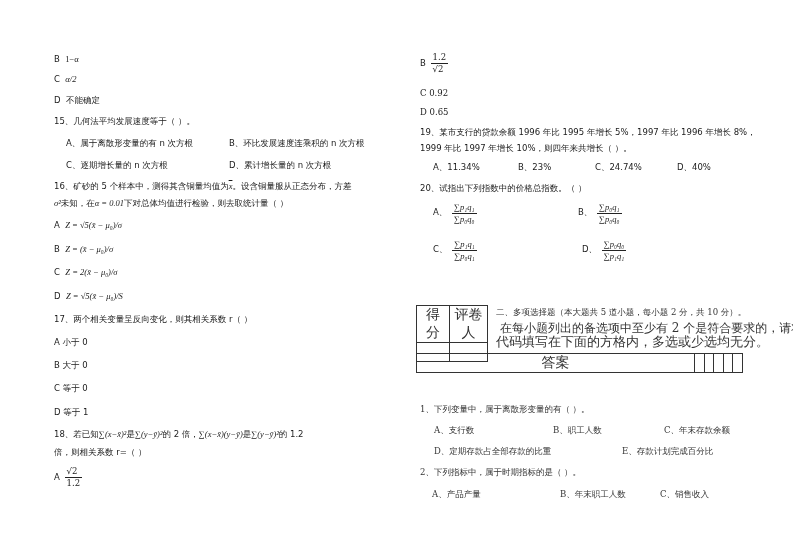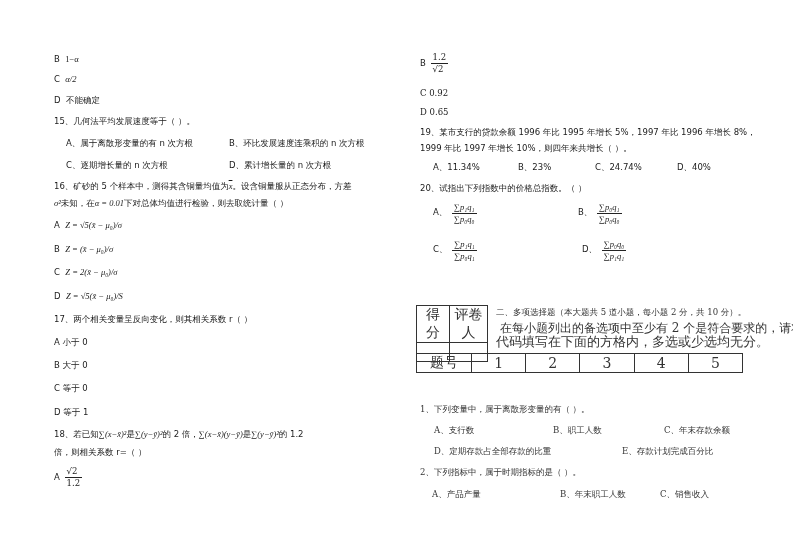--- a/index.html
+++ b/index.html
@@ -138,27 +138,27 @@
   </tr>
 </tbody>
   </table>
 
 <div class="abs serif" style="left:496px;top:307px;font-size:8.5px;color:#333;">二、多项选择题（本大题共 5 道小题，每小题 2 分，共 10 分）。</div>
 <div class="abs serif" style="left:500px;top:320px;font-size:12px;color:#333;">在每小题列出的备选项中至少有 2 个是符合要求的，请将其</div>
 <div class="abs serif" style="left:496px;top:333px;font-size:13px;color:#333;">代码填写在下面的方格内，多选或少选均无分。</div>
 
 <table class="grid" style="left:416px;top:353px;width:327px;">
   <tbody>
-      <tr style="height:15px;">
-    <td style="width:54px;">题号</td>
-    <td>1</td>
-    <td>2</td>
-    <td>3</td>
-    <td>4</td>
-    <td>5</td>
+  <tr style="height:15px;">
+    <td>答案</td>
+    <td></td>
+    <td></td>
+    <td></td>
+    <td></td>
+    <td></td>
   </tr>
 </tbody>
   </table>
 
 <div class="abs serif" style="left:420px;top:404px;color:#333;">1、下列变量中，属于离散形变量的有（            ）。</div>
 <div class="abs serif" style="left:434px;top:425px;color:#333;">A、支行数</div>
 <div class="abs serif" style="left:553px;top:425px;color:#333;">B、职工人数</div>
 <div class="abs serif" style="left:664px;top:425px;color:#333;">C、年末存款余额</div>
 <div class="abs serif" style="left:434px;top:446px;color:#333;">D、定期存款占全部存款的比重</div>
 <div class="abs serif" style="left:622px;top:446px;color:#333;">E、存款计划完成百分比</div>

